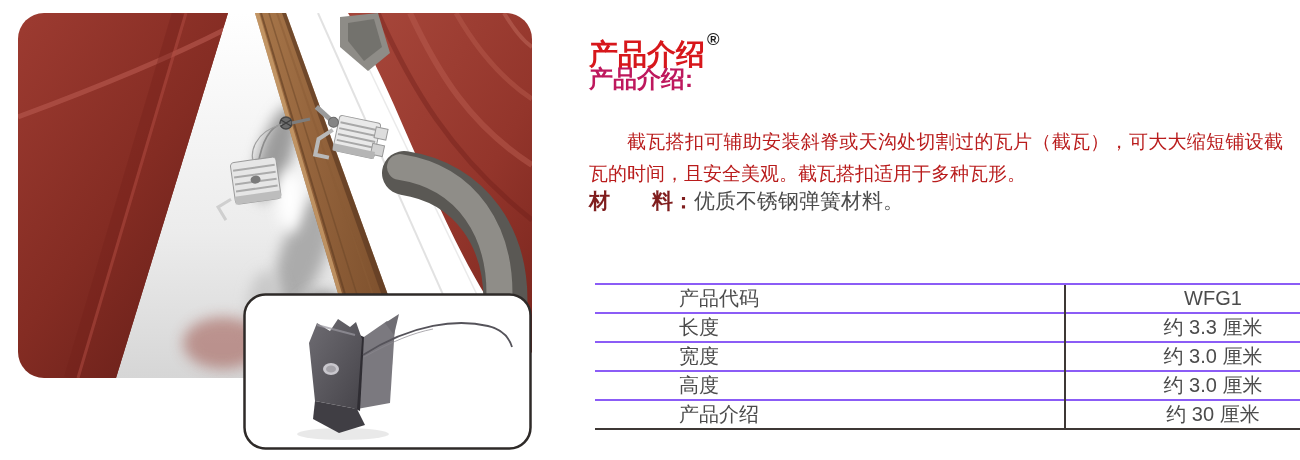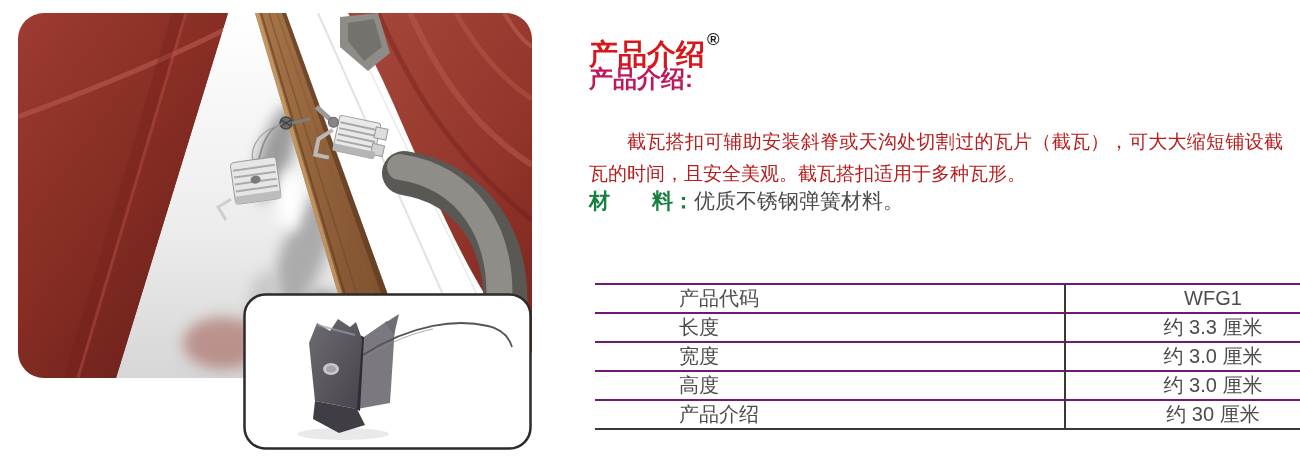--- a/index.html
+++ b/index.html
@@ -26,30 +26,30 @@
   }
   .description{
     position:absolute;left:589px;top:107px;width:694px;
     font-size:19px;line-height:32px;color:#b91c1c;
     text-indent:2em;text-align:justify;
   }
   .attr-lines{
     position:absolute;left:589px;top:182px;
     font-size:21px;line-height:37px;color:#4c4c4c;white-space:nowrap;
   }
-  .attr-lines .lbl{font-weight:bold;color:#15803d;}
+  .attr-lines .lbl{font-weight:bold;color:#7f1d1d;}
 
   .spec-table{
     position:absolute;left:595px;top:283px;width:681px;
     border-collapse:collapse;table-layout:fixed;
     font-size:20px;color:#4c4c4c;
   }
   .spec-table td{
     height:26.5px;
-    border-top:2px solid #701a75;
+    border-top:2px solid #8b5cf6;
     padding:0;
     vertical-align:middle;
     margin-top:16px;
   }
   .spec-table tr:last-child td{border-bottom:2px solid #3e3835;}
   .spec-table td.c-label{width:385px;padding-left:84px;text-align:left;}
   .spec-table td.c-value{width:294px;text-align:center;border-left:2px solid #3e3835;}
 </style>
 </head>
 <body>

